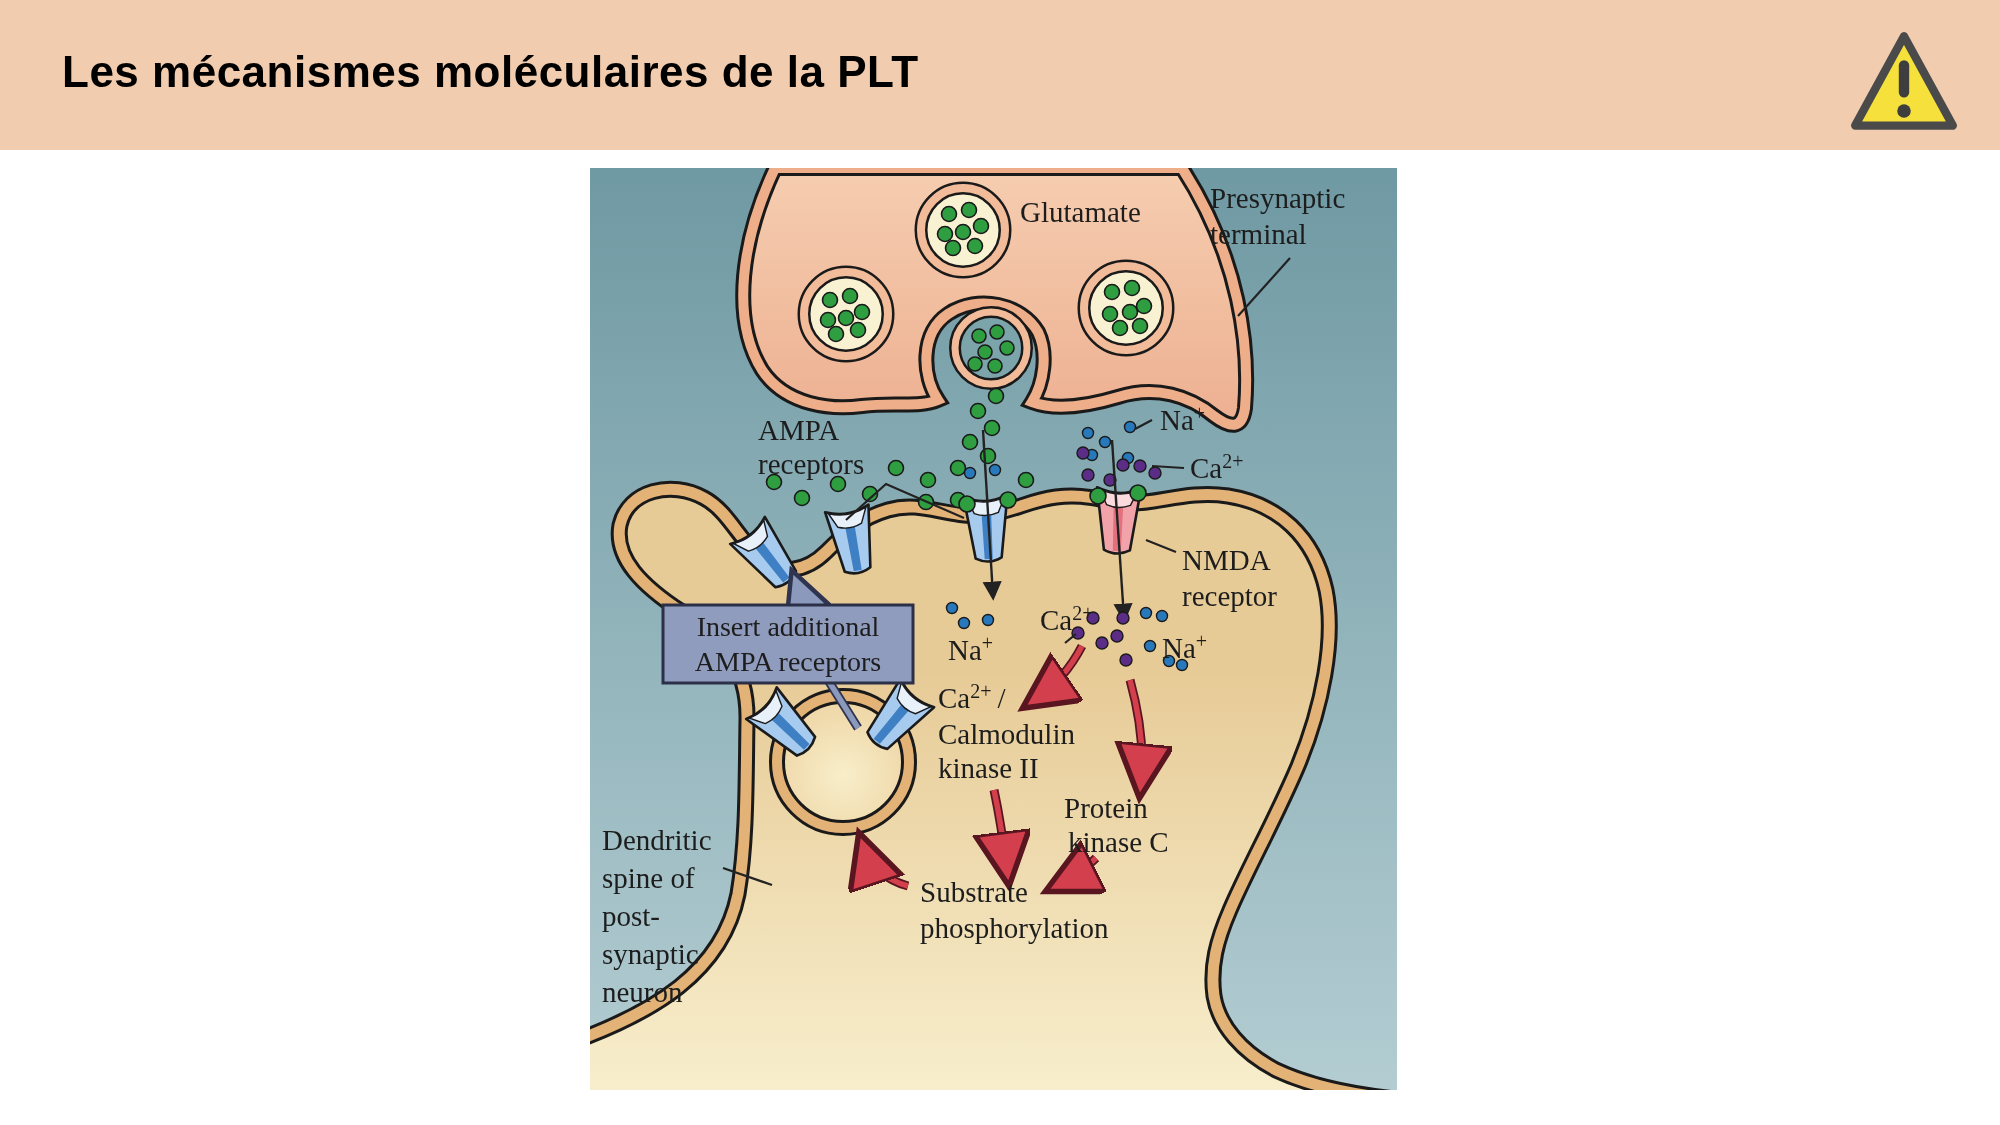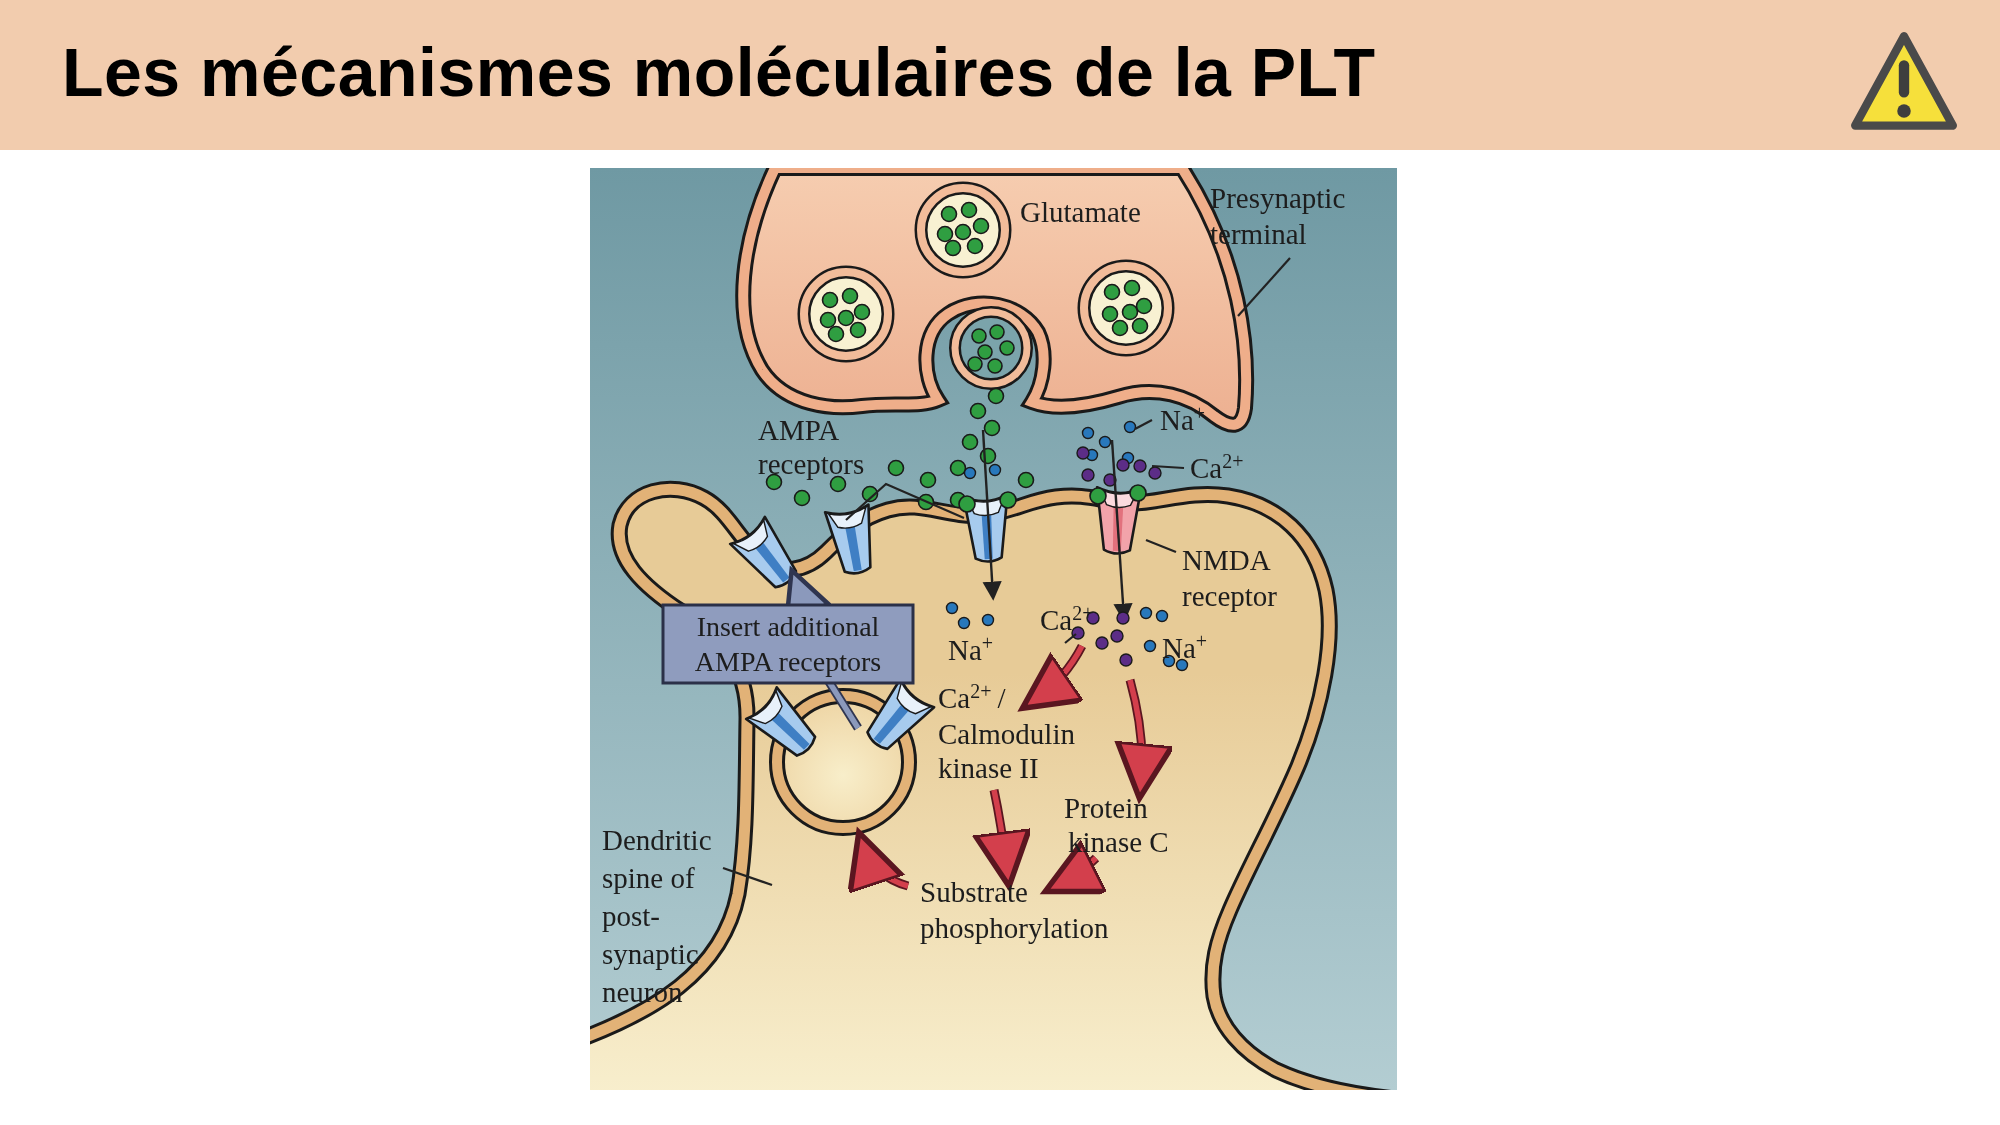--- a/index.html
+++ b/index.html
@@ -1,20 +1,20 @@
 <!DOCTYPE html>
 <html><head>
 <meta charset="utf-8">
 <style>
   html,body{margin:0;padding:0;background:#ffffff;}
   .slide{position:relative;width:2000px;height:1125px;background:#ffffff;overflow:hidden;
          font-family:"Liberation Sans",sans-serif;}
   .banner{position:absolute;left:0;top:0;width:2000px;height:150px;background:#f2ccae;}
   .title{position:absolute;left:62px;top:0;height:144px;display:flex;align-items:center;
-         font-size:68px;font-weight:bold;color:#000;letter-spacing:0.5px;}
+         font-size:44px;font-weight:bold;color:#000;letter-spacing:0.5px;}
   .warn{position:absolute;left:1850px;top:28px;width:108px;height:110px;}
   .diagram{position:absolute;left:590px;top:168px;width:807px;height:922px;}
   svg text{font-family:"Liberation Serif",serif;fill:#1d1d1d;}
   .lbl{font-size:29px;}
   .lblbox{font-size:28px;}
 </style>
 </head>
 <body>
 
 <div class="slide">

